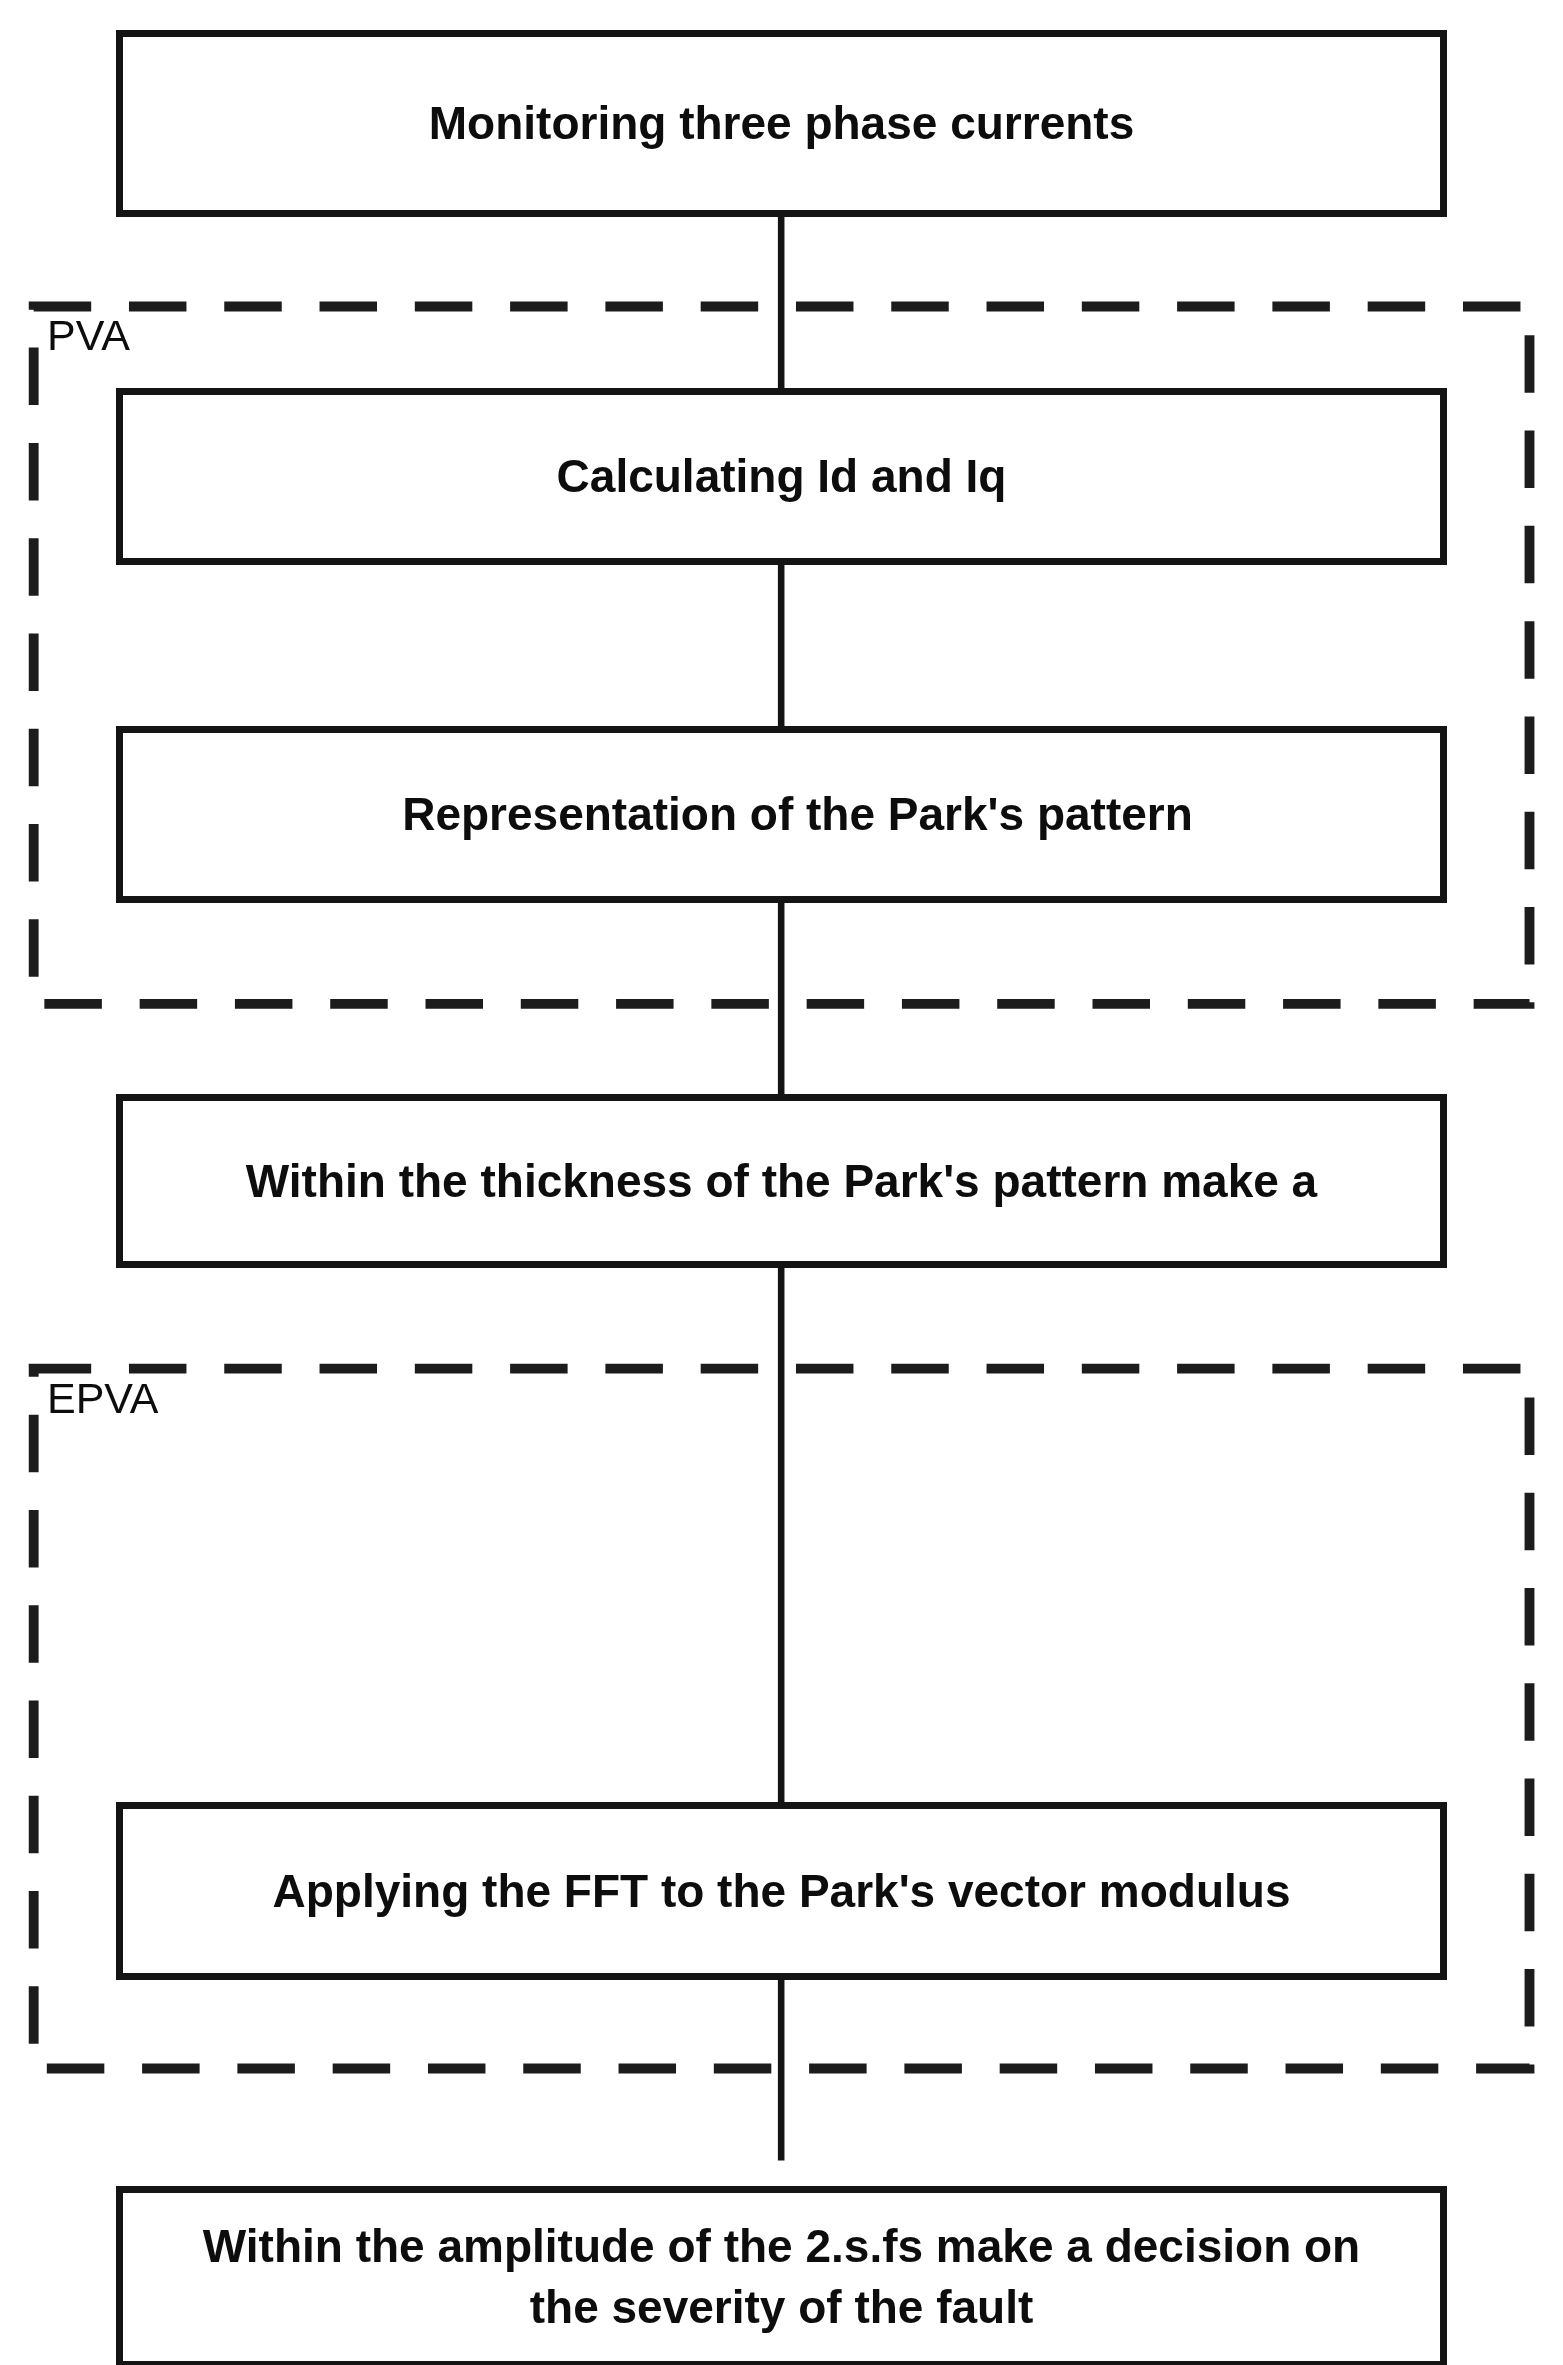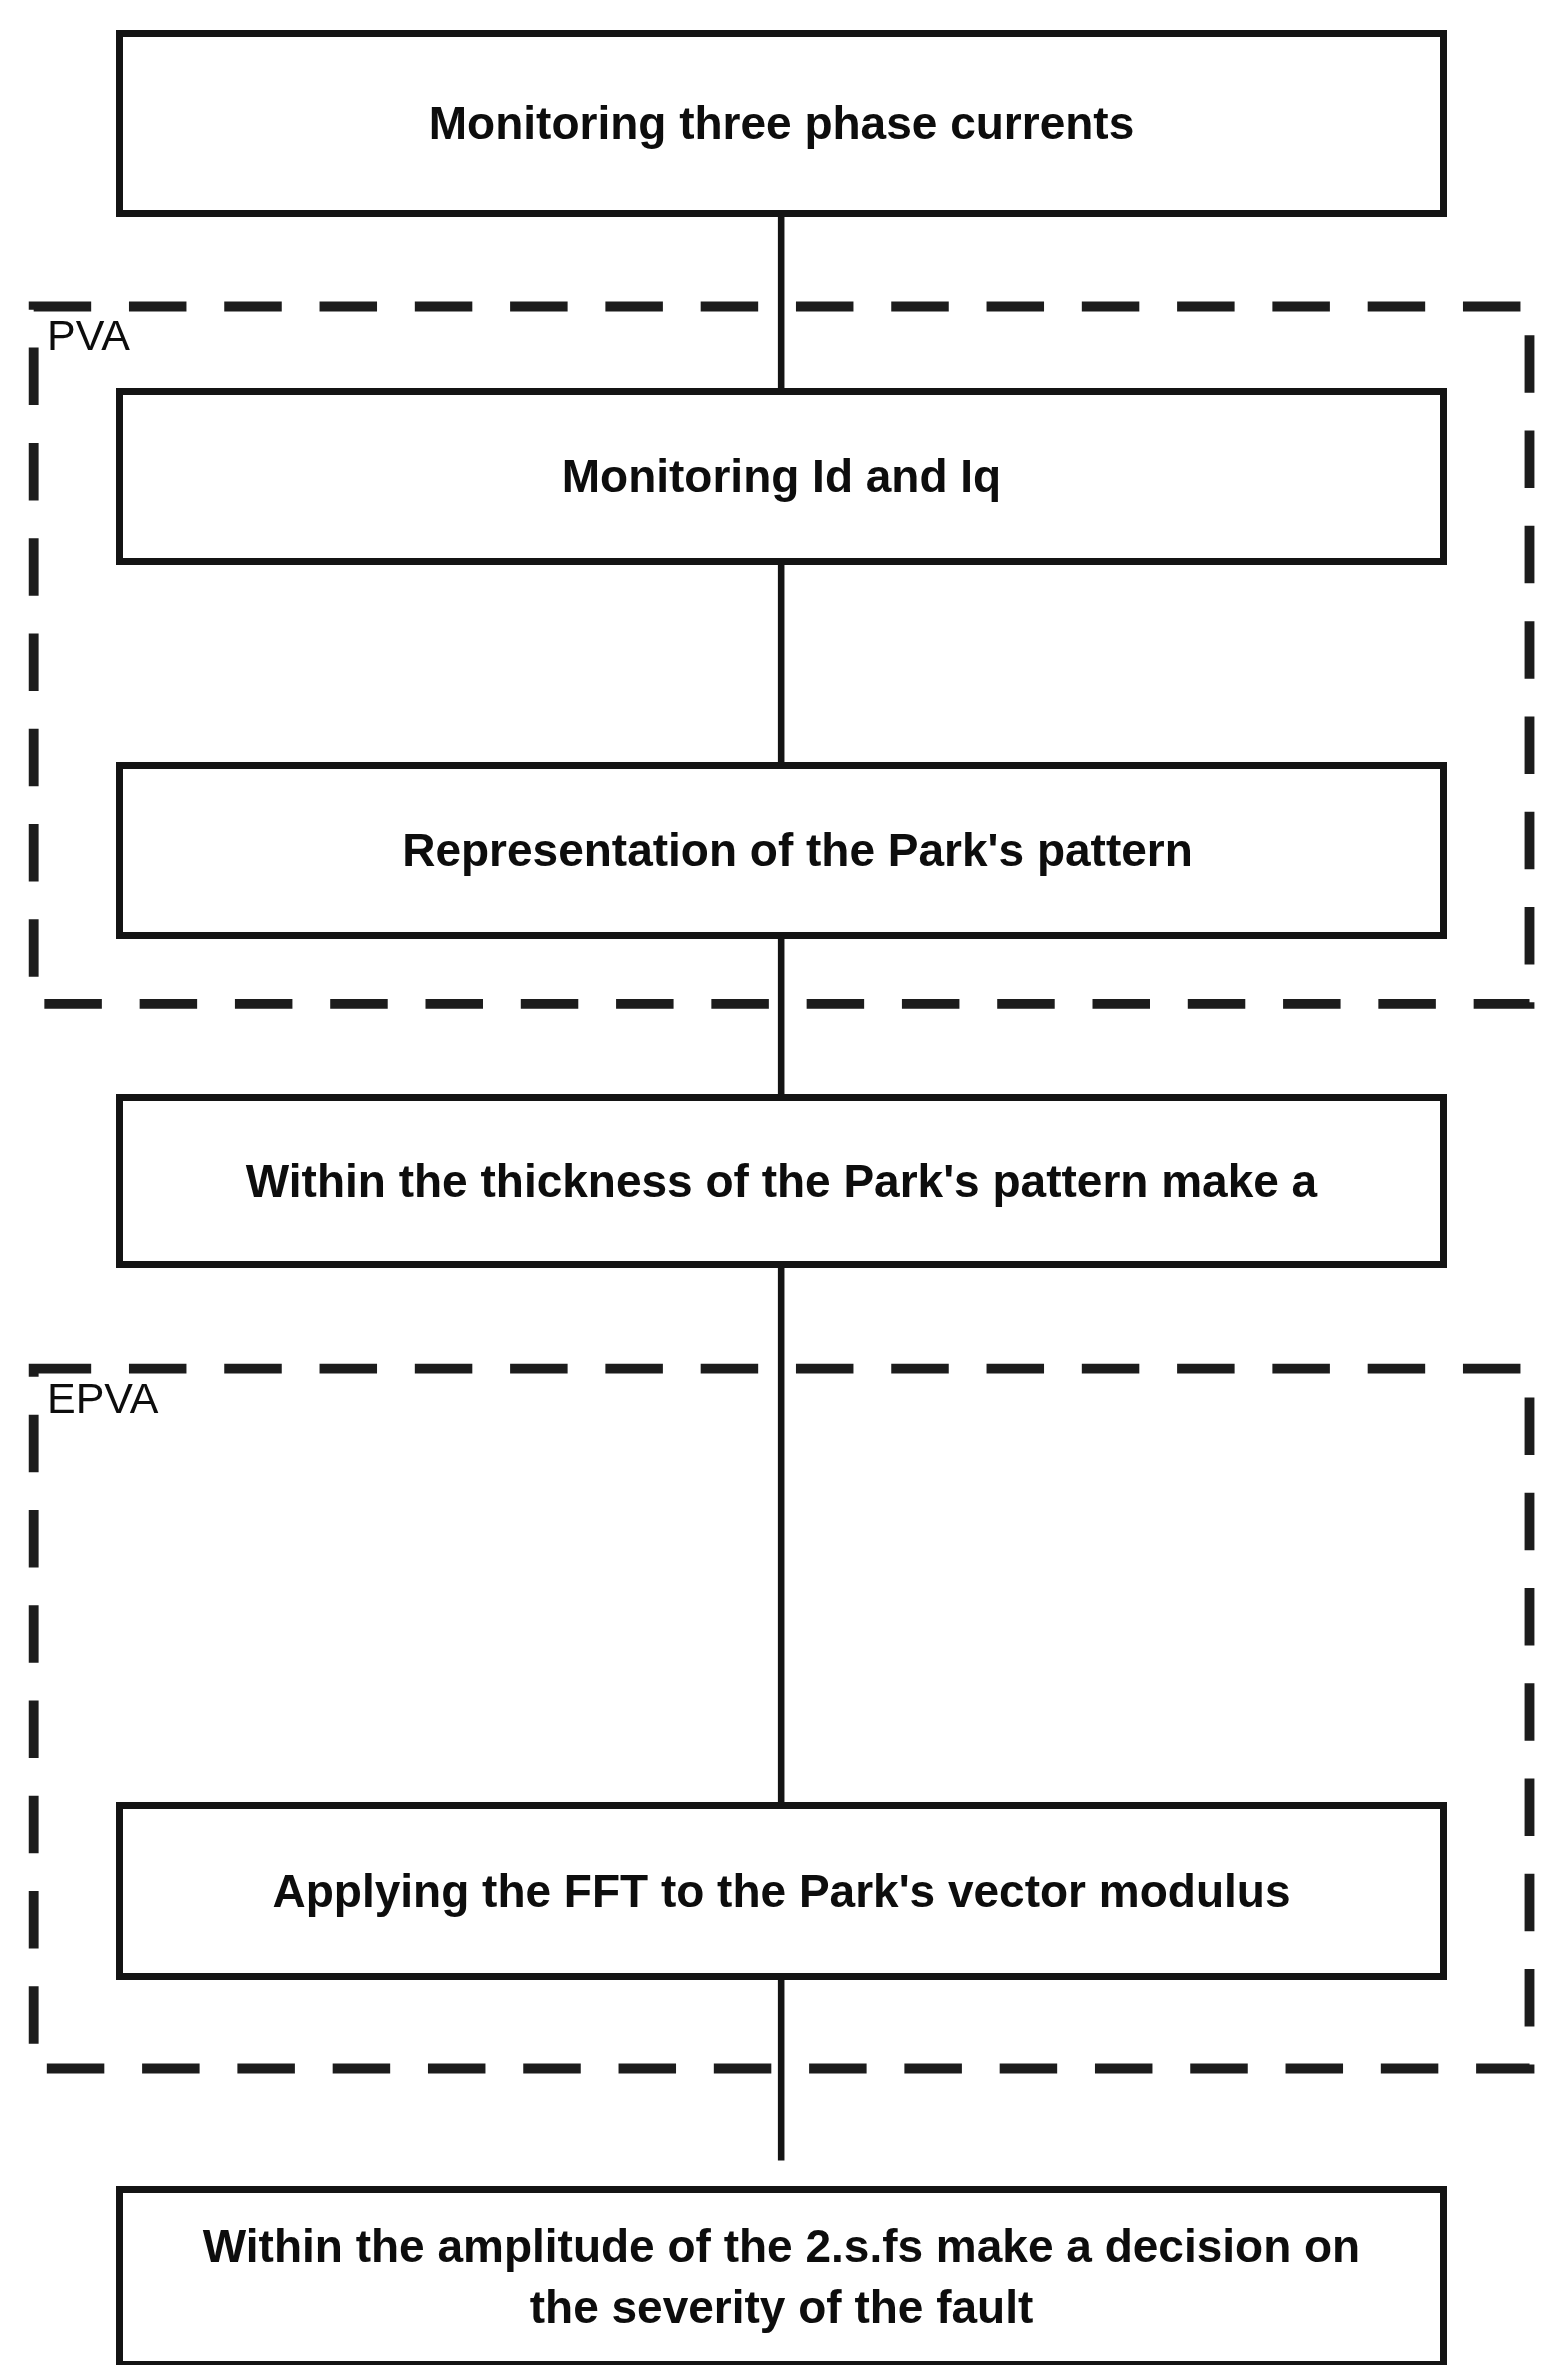--- a/index.html
+++ b/index.html
@@ -39,21 +39,21 @@
     justify-content: center;
     text-align: left;
     font-weight: bold;
     font-size: 46px;
     line-height: 1.32;
     color: #0d0d0d;
     letter-spacing: 0px;
   }
   .n1 { top: 30px;   height: 187px; }
   .n2 { top: 388px;  height: 177px; }
-  .n3 { top: 762px;  height: 177px; padding-left: 32px; }
+  .n3 { top: 726px;  height: 177px; padding-left: 32px; }
   .n4 { top: 1094px; height: 174px; }
   .n5 { top: 1448px; height: 177px; }
   .n6 { top: 1802px; height: 178px; }
   .n7 { top: 2155px; height: 182px; margin-top: 31px; }
   .node .line { display: block; }
   
   .group-label {
     position: absolute;
     left: 47px;
     z-index: 3;
@@ -80,21 +80,21 @@
   </svg>
 
   <div id="pva-label" class="group-label">PVA</div>
   <div id="epva-label" class="group-label">EPVA</div>
 
   <div class="node n1">
     <span class="line">Monitoring three phase currents</span>
   </div>
 
   <div class="node n2">
-    <span class="line">Monitoring Id and Iq</span>
+    <span class="line">Calculating Id and Iq</span>
   </div>
 
   <div class="node n3">
     <span class="line">Representation of the Park's pattern</span>
   </div>
 
   <div class="node n4">
     <span class="line">Within the thickness of the Park's pattern make a</span>
   </div>
 

